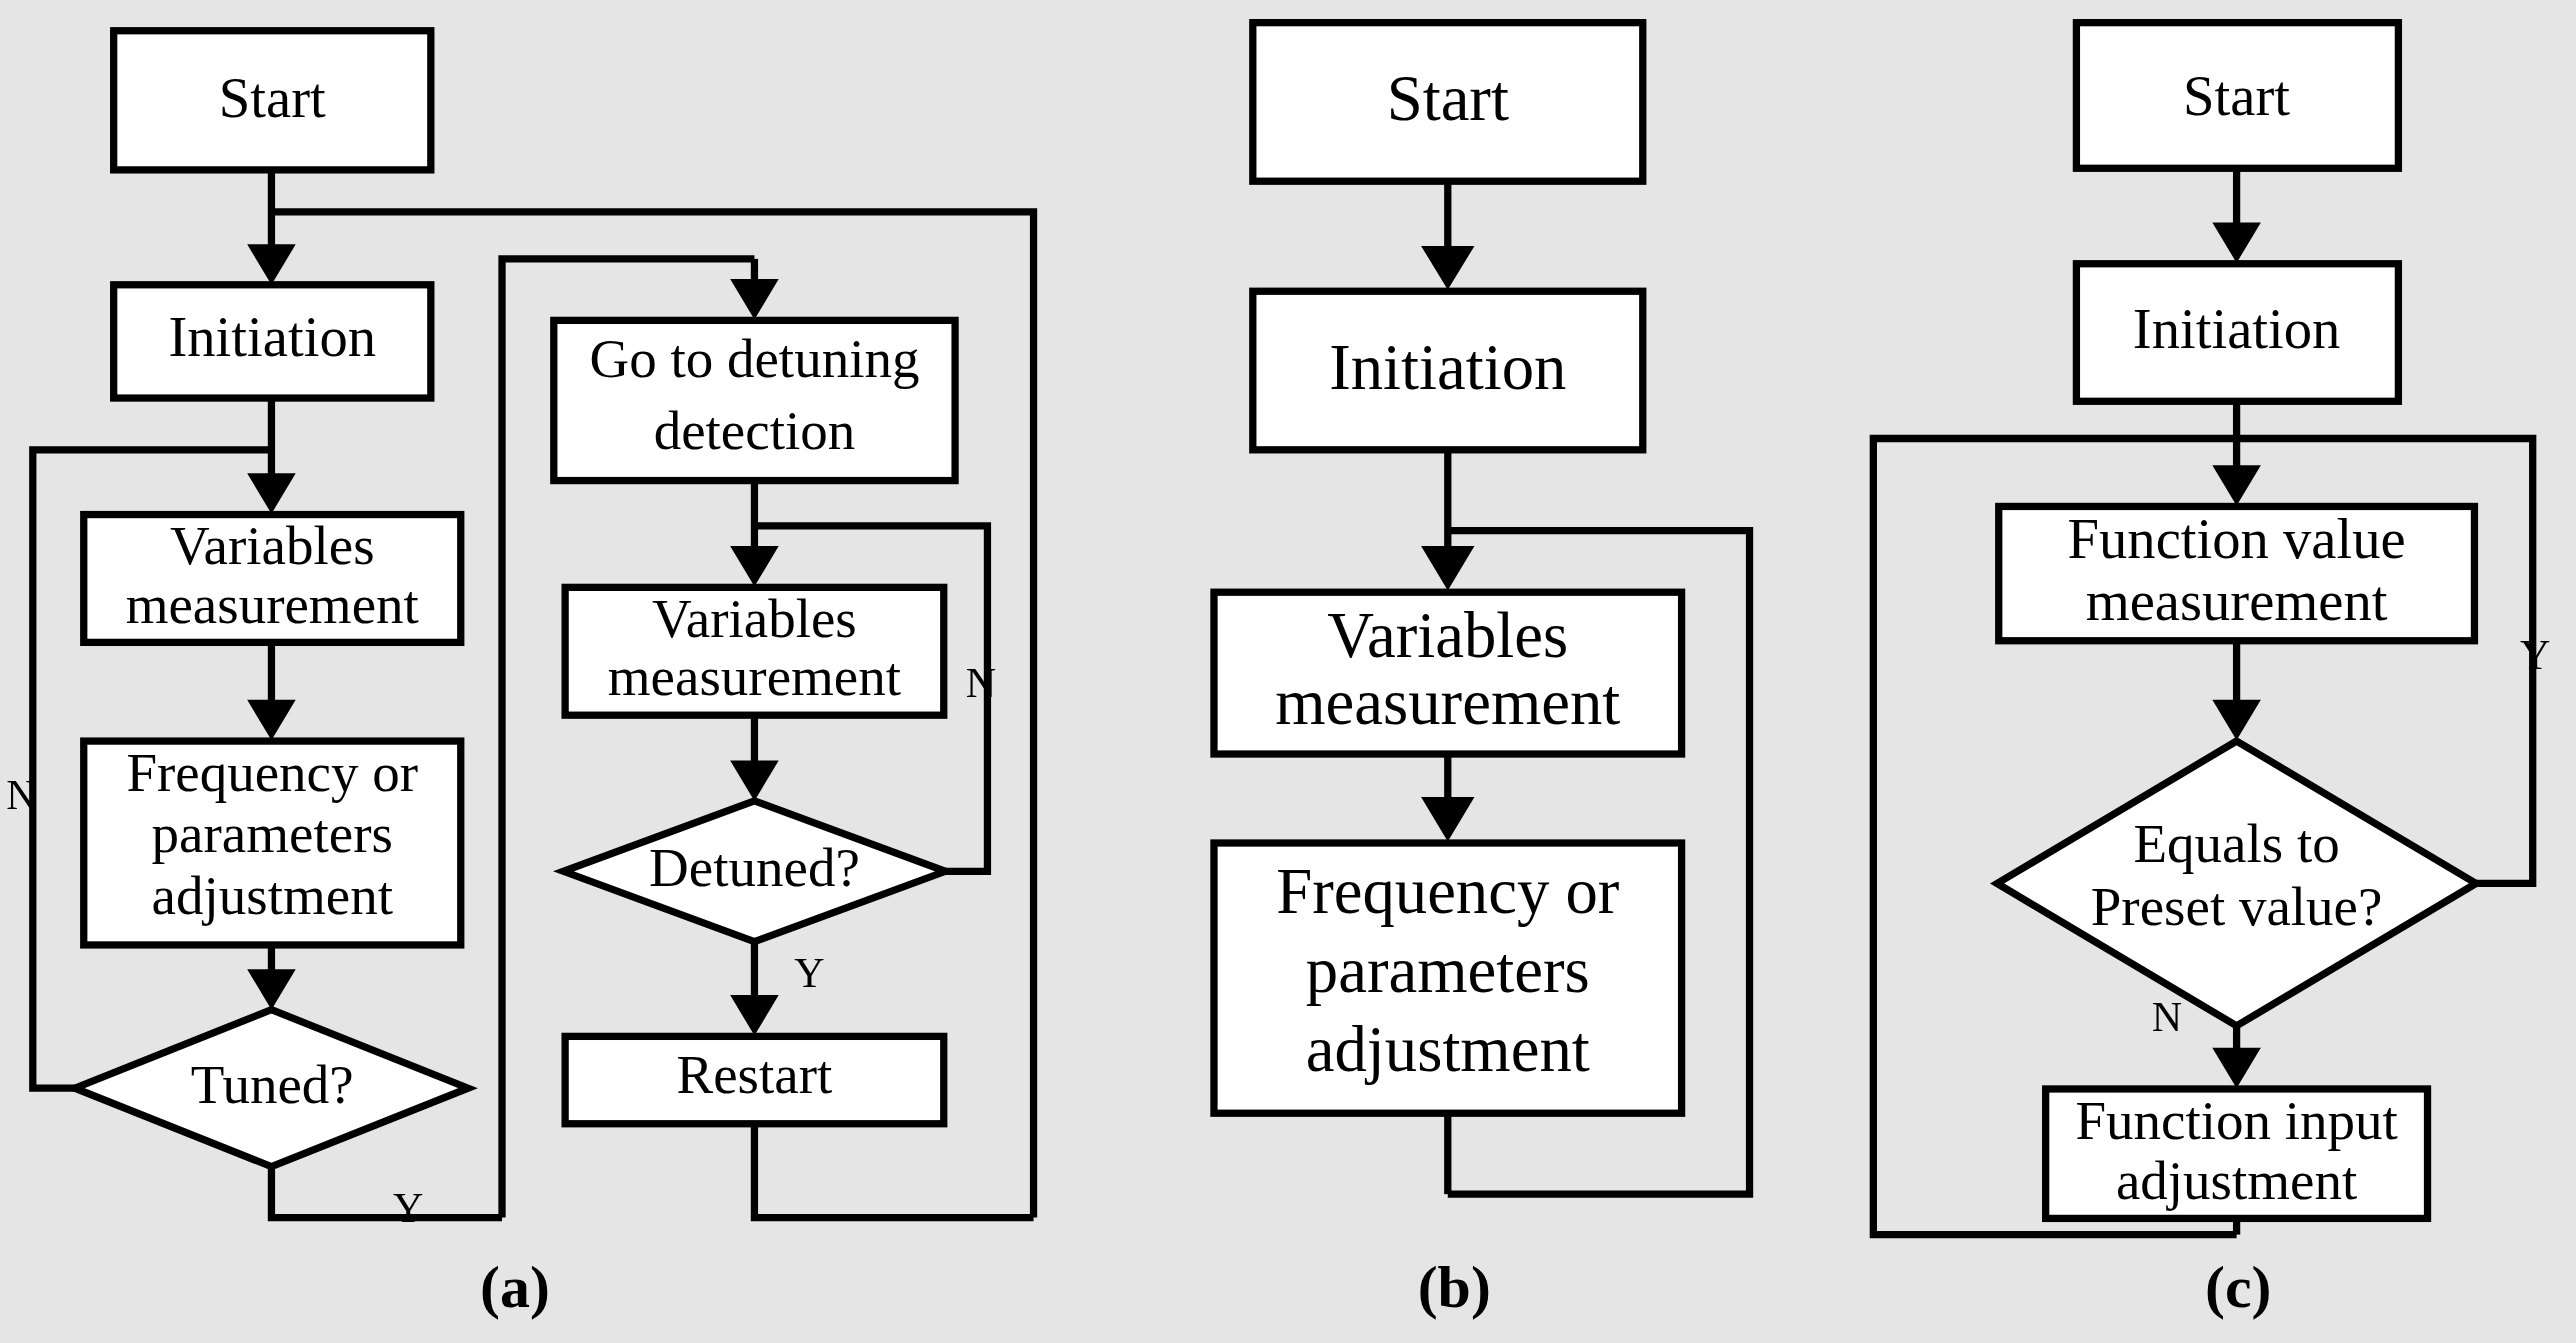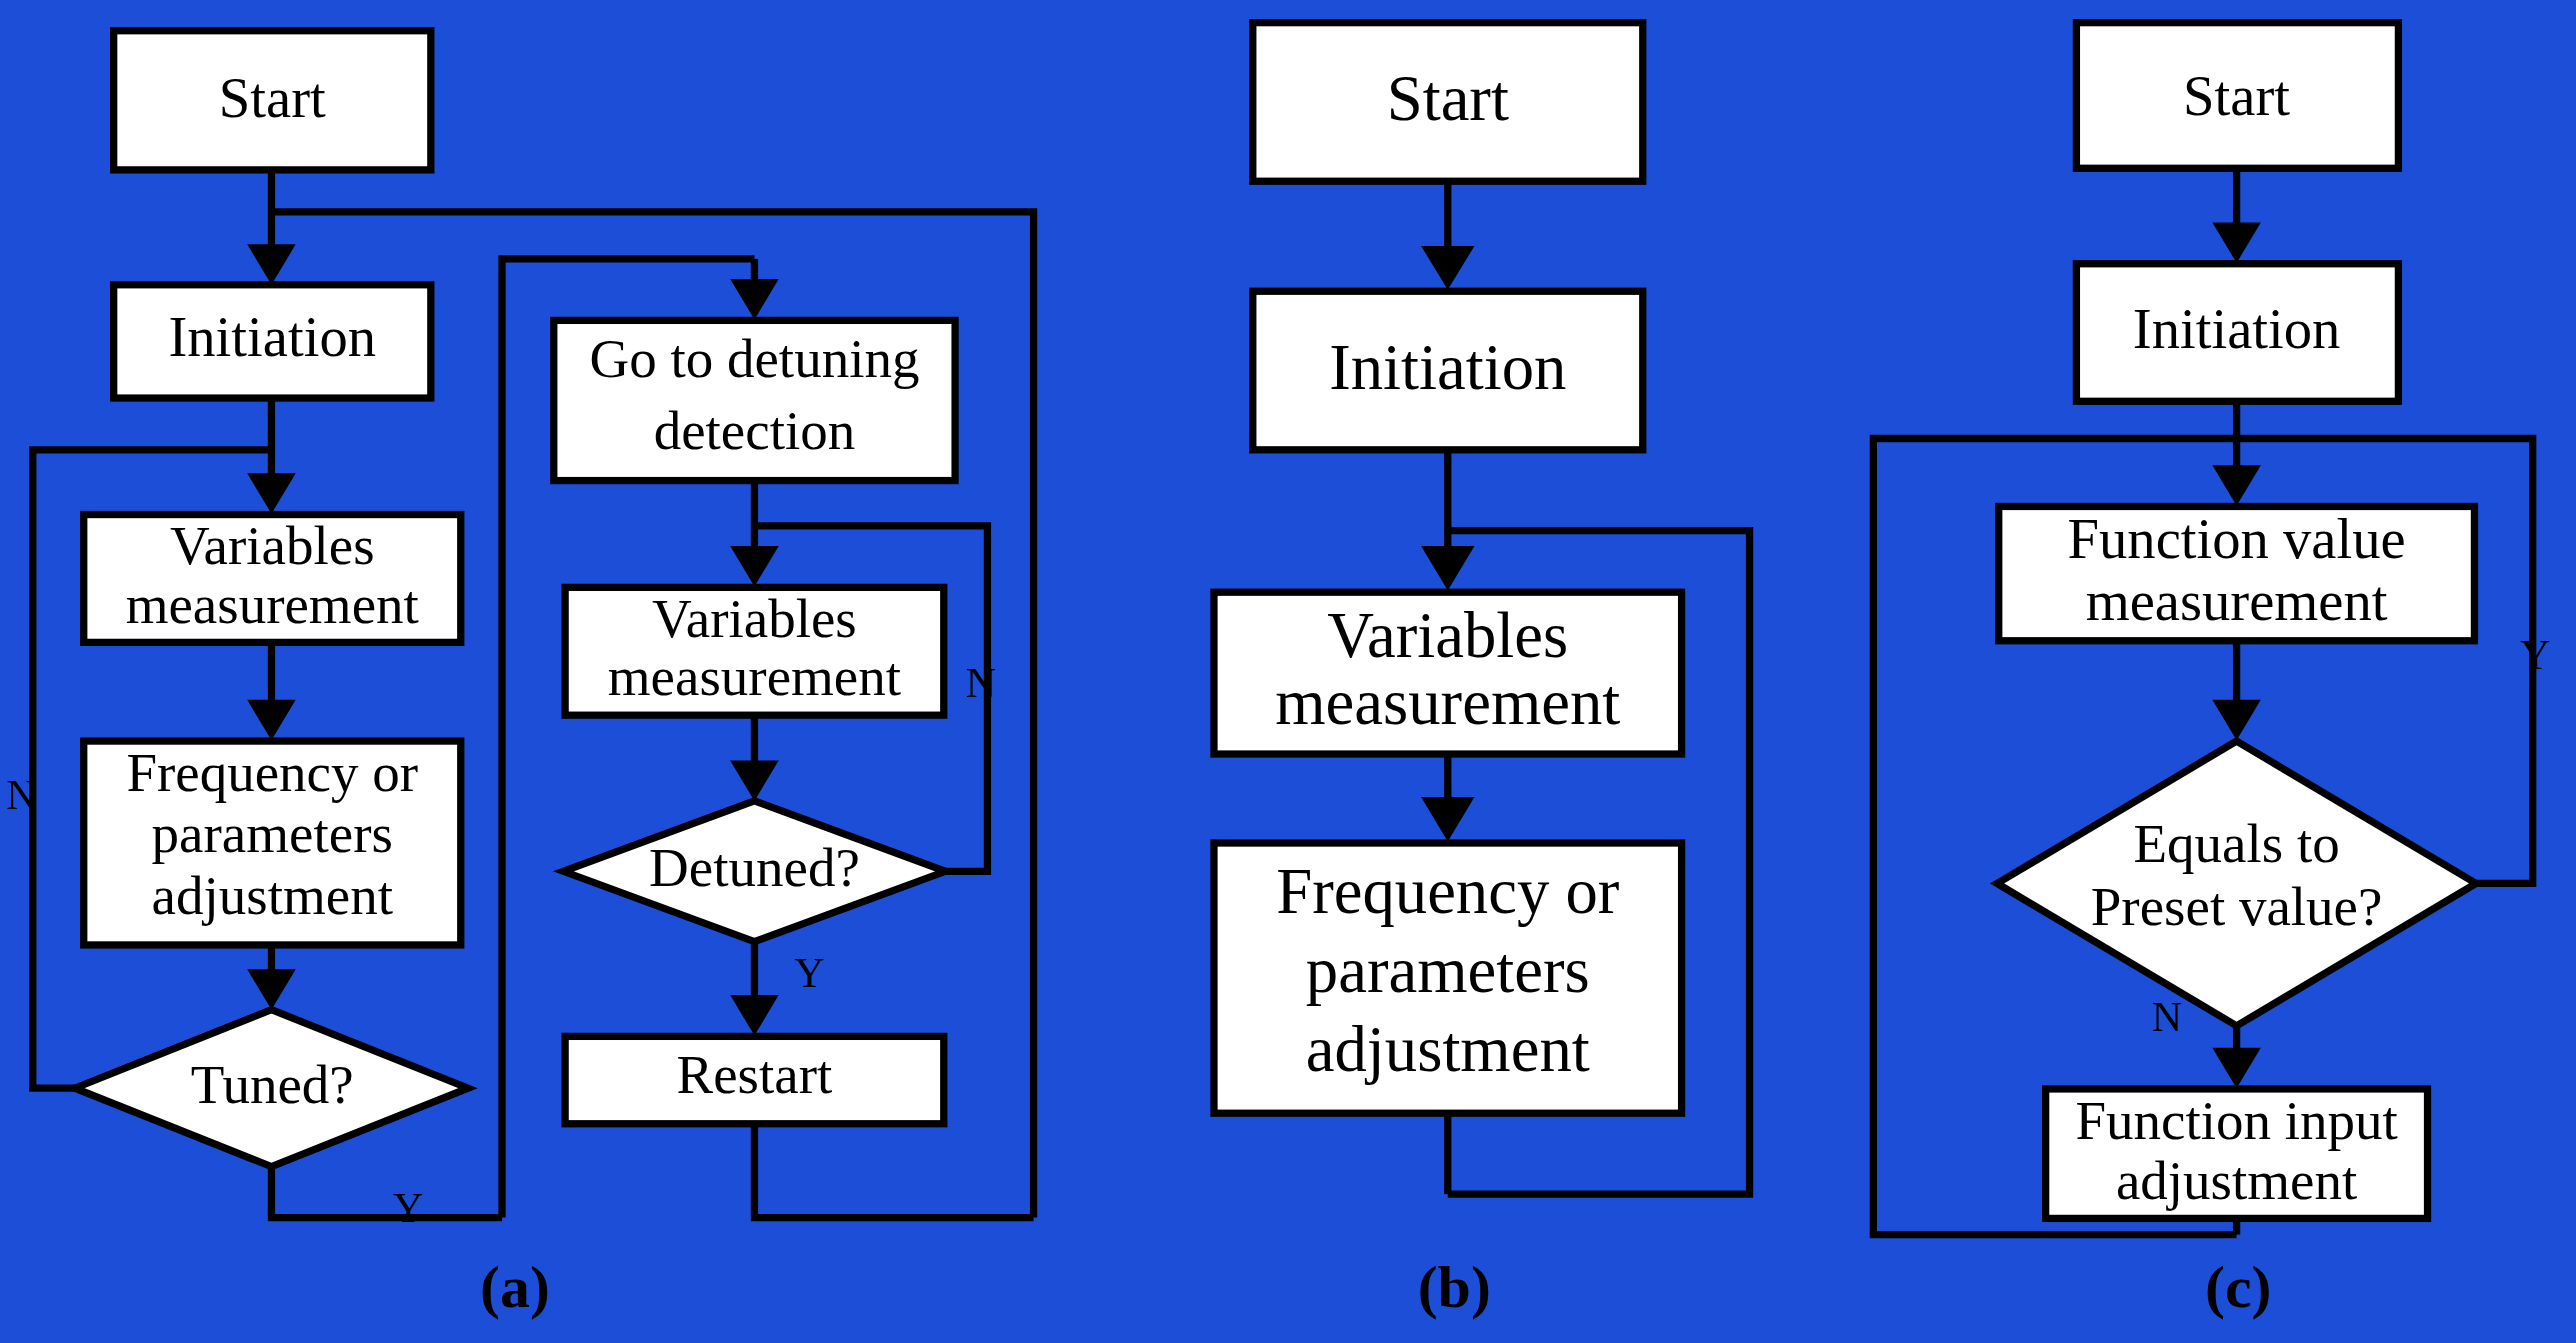--- a/index.html
+++ b/index.html
@@ -4,21 +4,21 @@
 <style>
   html, body {
     margin: 0;
     padding: 0;
     background: #ffffff;
   }
   #figure-root {
     position: relative;
     width: 2576px;
     height: 1343px;
-    background: #1d4ed8;
+    background: #e5e5e5;
     font-family: "Liberation Serif", "DejaVu Serif", serif;
   }
   svg.flow-svg {
     position: absolute;
     top: 0;
     left: 0;
     width: 2576px;
     height: 1343px;
     display: block;
   }

